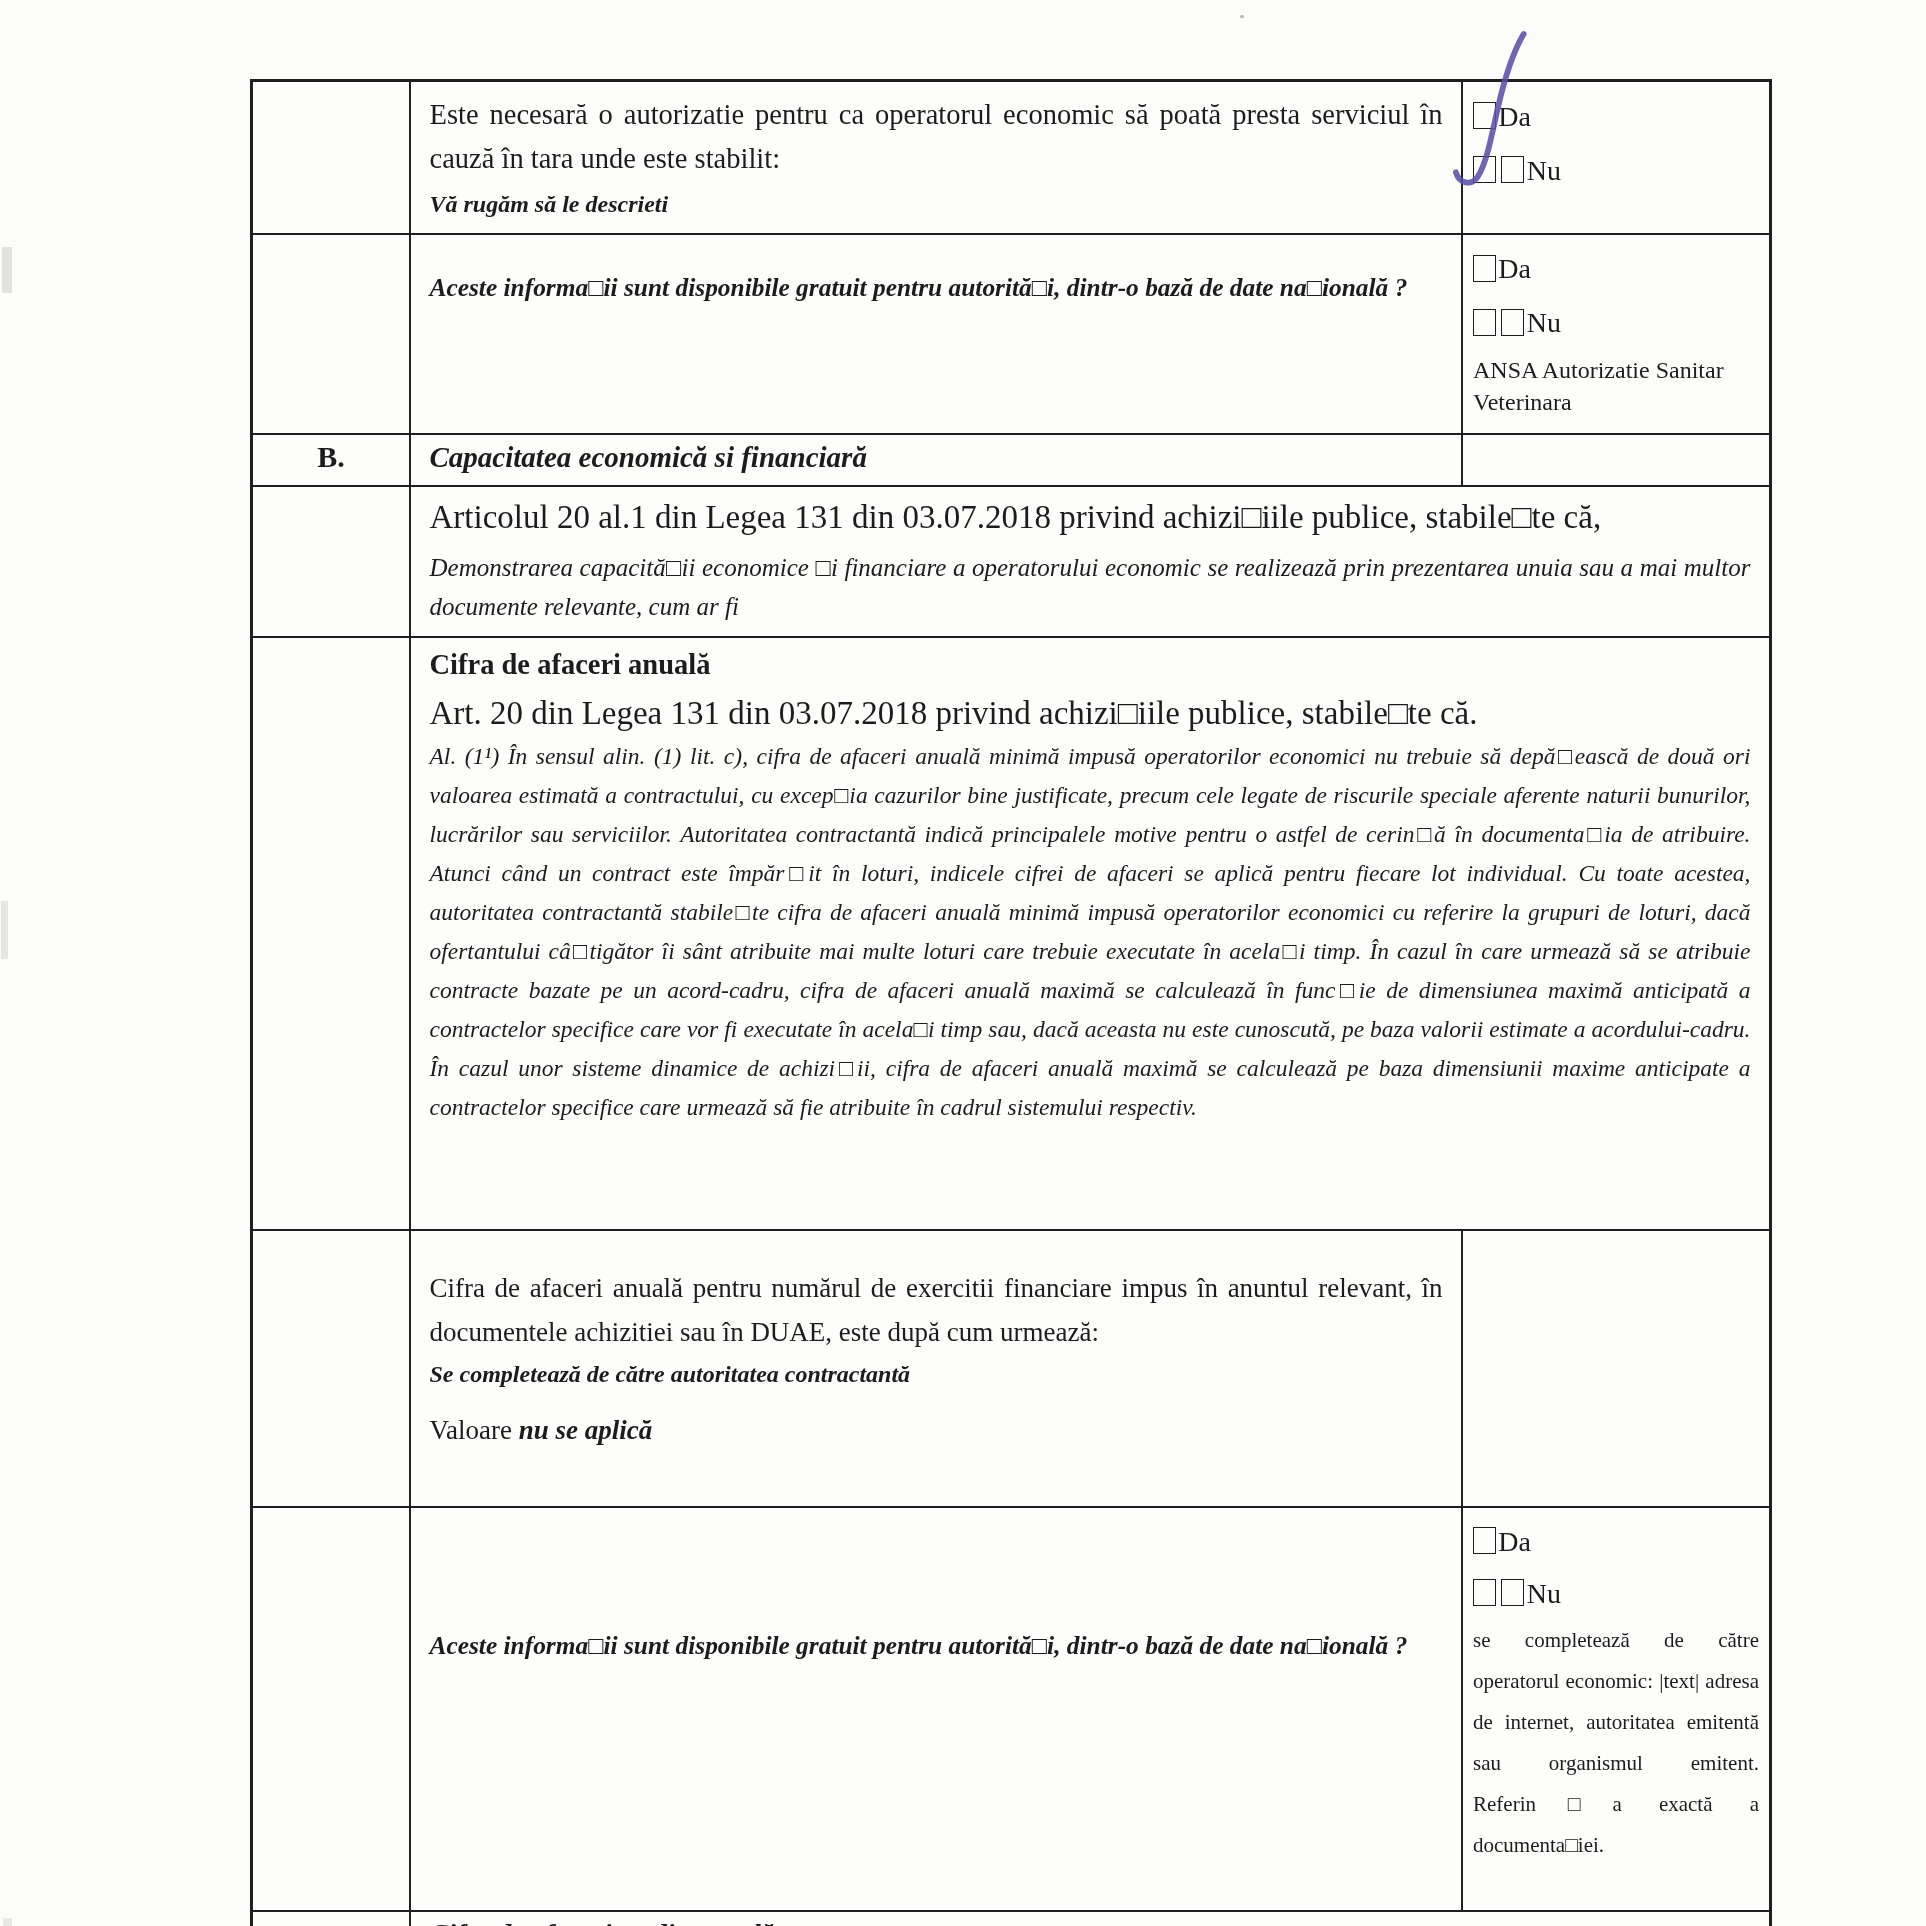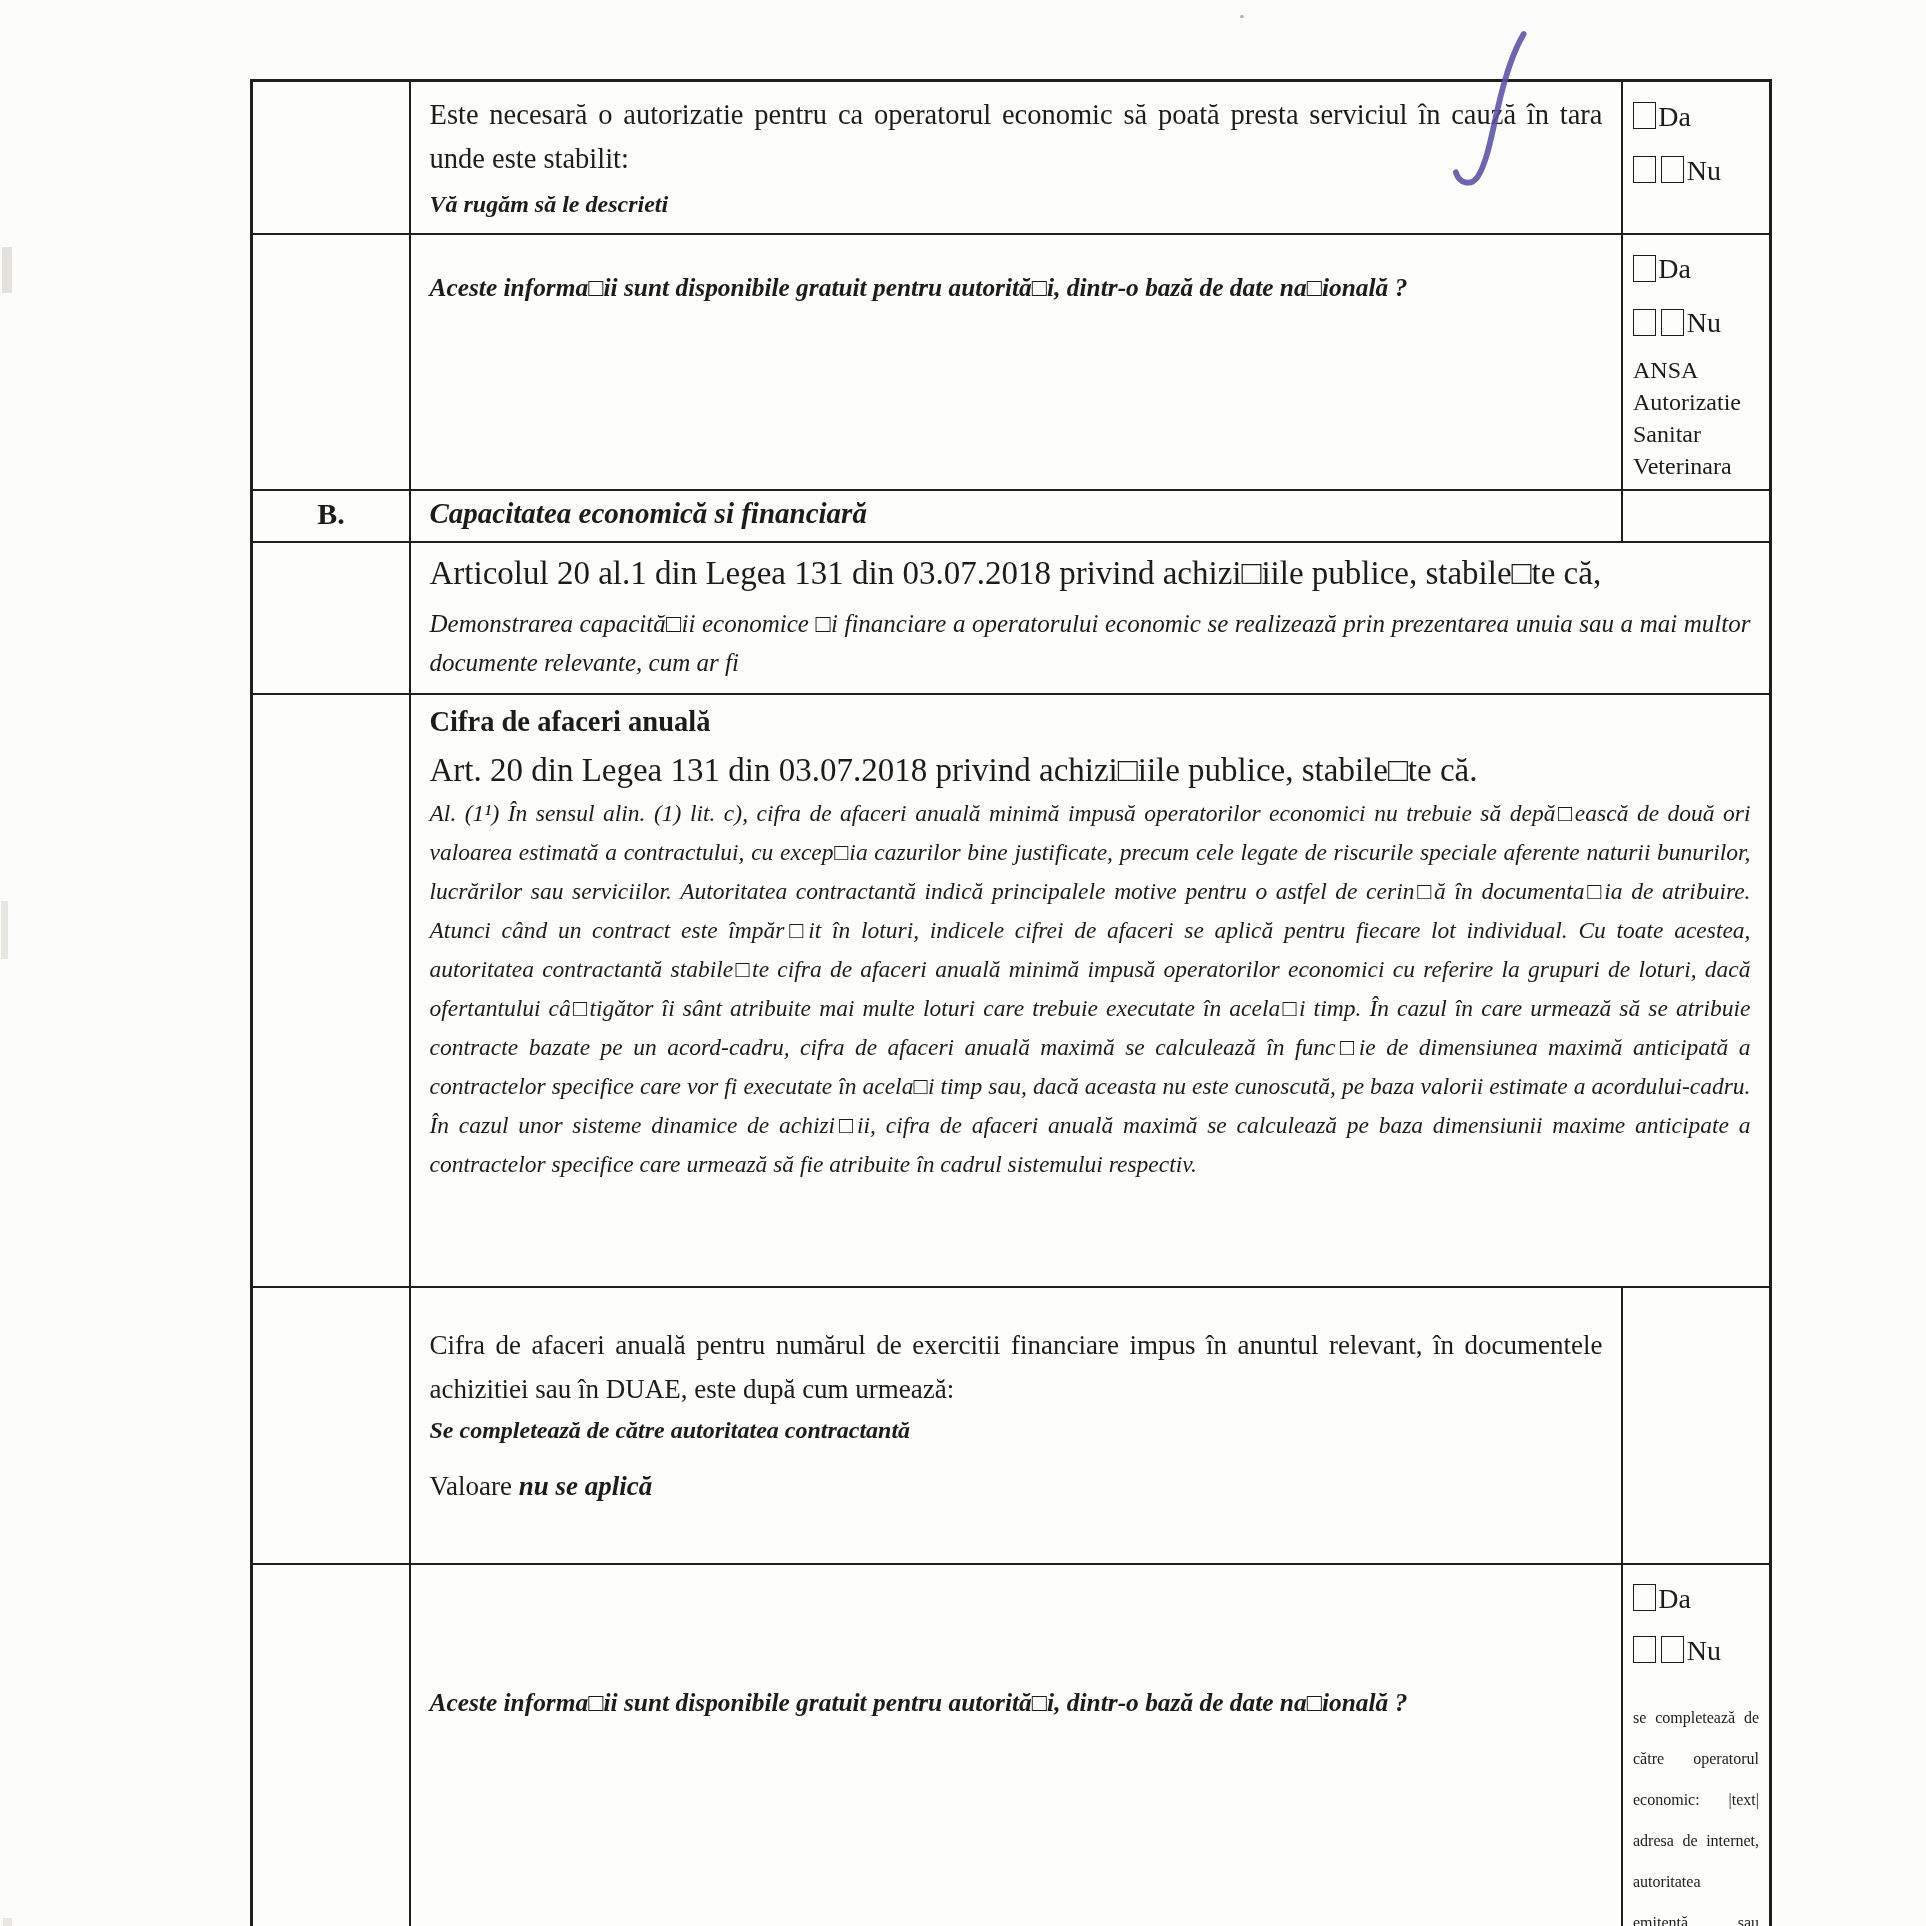--- a/index.html
+++ b/index.html
@@ -16,21 +16,21 @@
   .tbl{
     position:absolute;left:250px;top:79px;width:1522px;
     box-sizing:border-box;
     border:3.5px solid #1f1f1f;
     background:#fdfdfb;
   }
   .row{display:flex;box-sizing:border-box;}
   .row + .row{border-top:2.7px solid #1f1f1f;}
   .c1,.c2,.c3,.c23{box-sizing:border-box;}
   .c1{width:158px;flex:none;border-right:2.7px solid #1f1f1f;}
-  .c2{width:1212px;flex:none;border-right:2.7px solid #1f1f1f;padding:10.8px 18.5px;}
+  .c2{width:1052px;flex:none;border-right:2.7px solid #1f1f1f;padding:10.8px 18.5px;}
   .c3{flex:1;padding:7.7px 10px;}
   .c23{flex:1;padding:10.8px 18.5px;}
   .h-r1{min-height:143px;}
   .h-r2{min-height:200px;}
   .h-r3{min-height:42px;}
   .h-r4{min-height:116px;}
   .h-r5{min-height:593px;}
   .h-r6{min-height:277px;}
   .h-r7{min-height:404px;}
   .h-r8{min-height:42px;}
@@ -45,21 +45,21 @@
   .law-line{font-size:33px;line-height:39px;}
   .law-par{font-size:23.5px;line-height:39px;font-style:italic;text-align:justify;margin-top:3.9px;}
   .q3{font-size:27px;line-height:44px;text-align:justify;}
   .apl-line{font-size:27px;margin-top:46px;}
   
   .cbrow{font-size:28px;line-height:54px;white-space:nowrap;}
   .cb{display:inline-block;width:21px;height:25px;border:1.9px solid #1d1d1d;vertical-align:-3.1px;background:#fdfdfb;}
   .cb + .cb{margin-left:5.4px;}
   .cb-lab{margin-left:2.3px;}
   .rtext{font-size:25px;line-height:40px;text-align:justify;}
-  .rtext-sm{font-size:16px;line-height:40px;text-align:justify;margin-top:20px;}
+  .rtext-sm{font-size:21px;line-height:40px;text-align:justify;}
   .ansa{font-size:24px;line-height:32px;margin-top:3.1px;}
   
   .pen-svg{position:absolute;left:0;top:0;pointer-events:none;}
   .artifact{position:absolute;pointer-events:none;}
   .dot-top{left:1240px;top:14.6px;width:3.5px;height:3.5px;border-radius:50%;background:#b9b7b0;}
   .smudge-a{left:2.3px;top:247px;width:10px;height:46px;background:#dddbd4;opacity:.8;}
   .smudge-b{left:0.8px;top:901px;width:7.7px;height:58px;background:#e2e0d9;opacity:.8;}
   .smudge-c{left:3.1px;top:1918px;width:8.5px;height:42px;background:#e0ded7;opacity:.7;}
 </style>
 </head>

